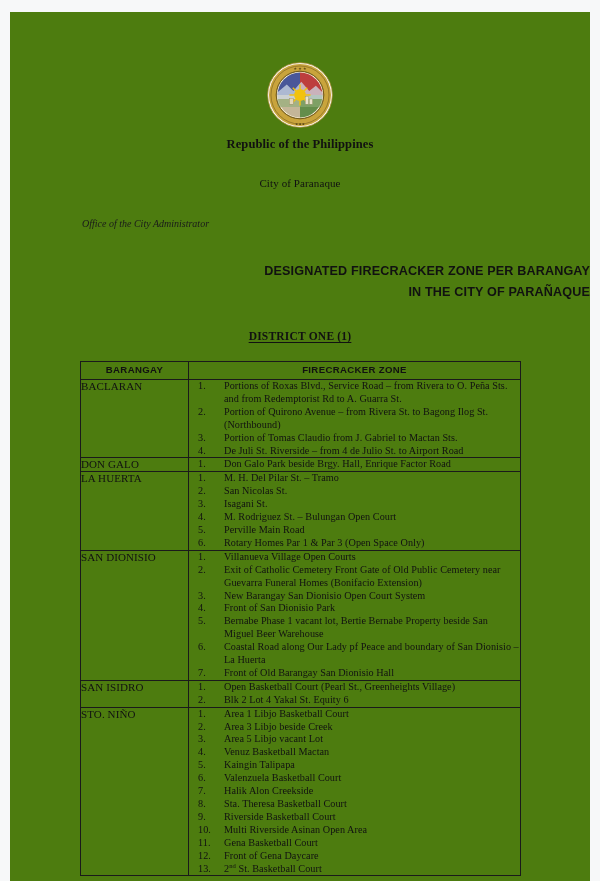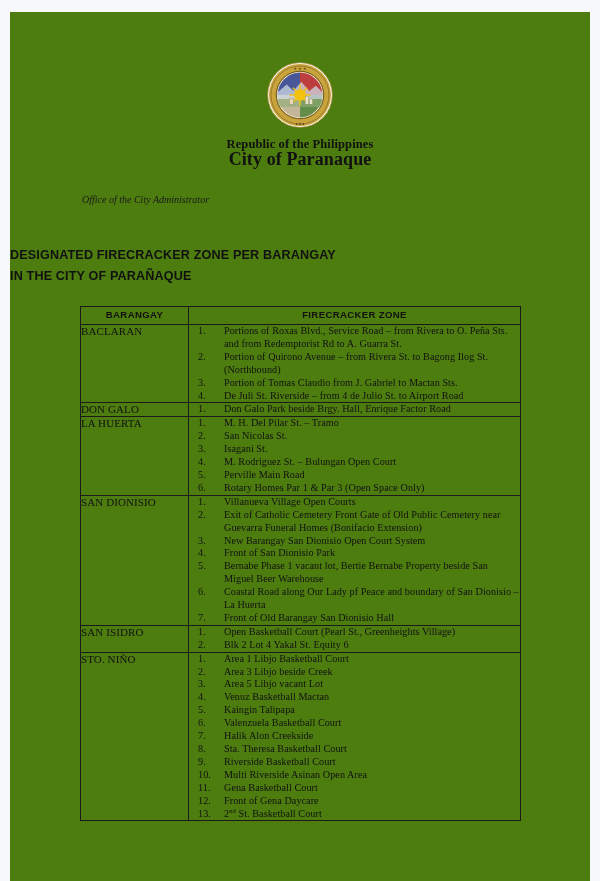--- a/index.html
+++ b/index.html
@@ -40,39 +40,40 @@
   .republic-line {
     font-family: "Liberation Serif", "DejaVu Serif", serif;
     font-weight: bold;
     font-size: 12.5px;
     line-height: 15px;
     letter-spacing: 0.1px;
     margin-top: 9px;
   }
   .city-line {
     font-family: "Liberation Serif", "DejaVu Serif", serif;
-    font-weight: bold;
-    font-size: 18px;
+    font-weight: normal;
+    font-size: 11px;
     line-height: 15px;
     letter-spacing: 0.1px;
+    margin-top: 24px;
   }
 
   
   .office-line {
     margin: 27px 0 0 72px;
     font-family: "Liberation Serif", "DejaVu Serif", serif;
     font-style: italic;
     font-size: 10px;
     color: #1a1a1a;
   }
 
   
   .title-block {
-    text-align: left;
-    margin-top: 40px;
+    text-align: right;
+    margin-top: 32px;
   }
   .doc-title-line {
     font-family: "Liberation Sans", "DejaVu Sans", sans-serif;
     font-weight: bold;
     font-size: 12.6px;
     line-height: 21px;
     letter-spacing: 0.15px;
   }
   .district-heading {
     text-align: center;
@@ -202,20 +203,21 @@
     <div class="city-line">City of Paranaque</div>
   </div>
 
   <div class="office-line">Office of the City Administrator</div>
 
   <div class="title-block">
     <div class="doc-title-line">DESIGNATED FIRECRACKER ZONE PER BARANGAY</div>
     <div class="doc-title-line">IN THE CITY OF PARAÑAQUE</div>
   </div>
 
+  <div class="district-heading">DISTRICT ONE (1)</div>
 
   <div class="table-wrap">
     <table class="zone-table">
       <colgroup>
         <col class="col-barangay">
         <col class="col-zone">
       </colgroup>
       <thead>
         <tr>
           <th>BARANGAY</th>

